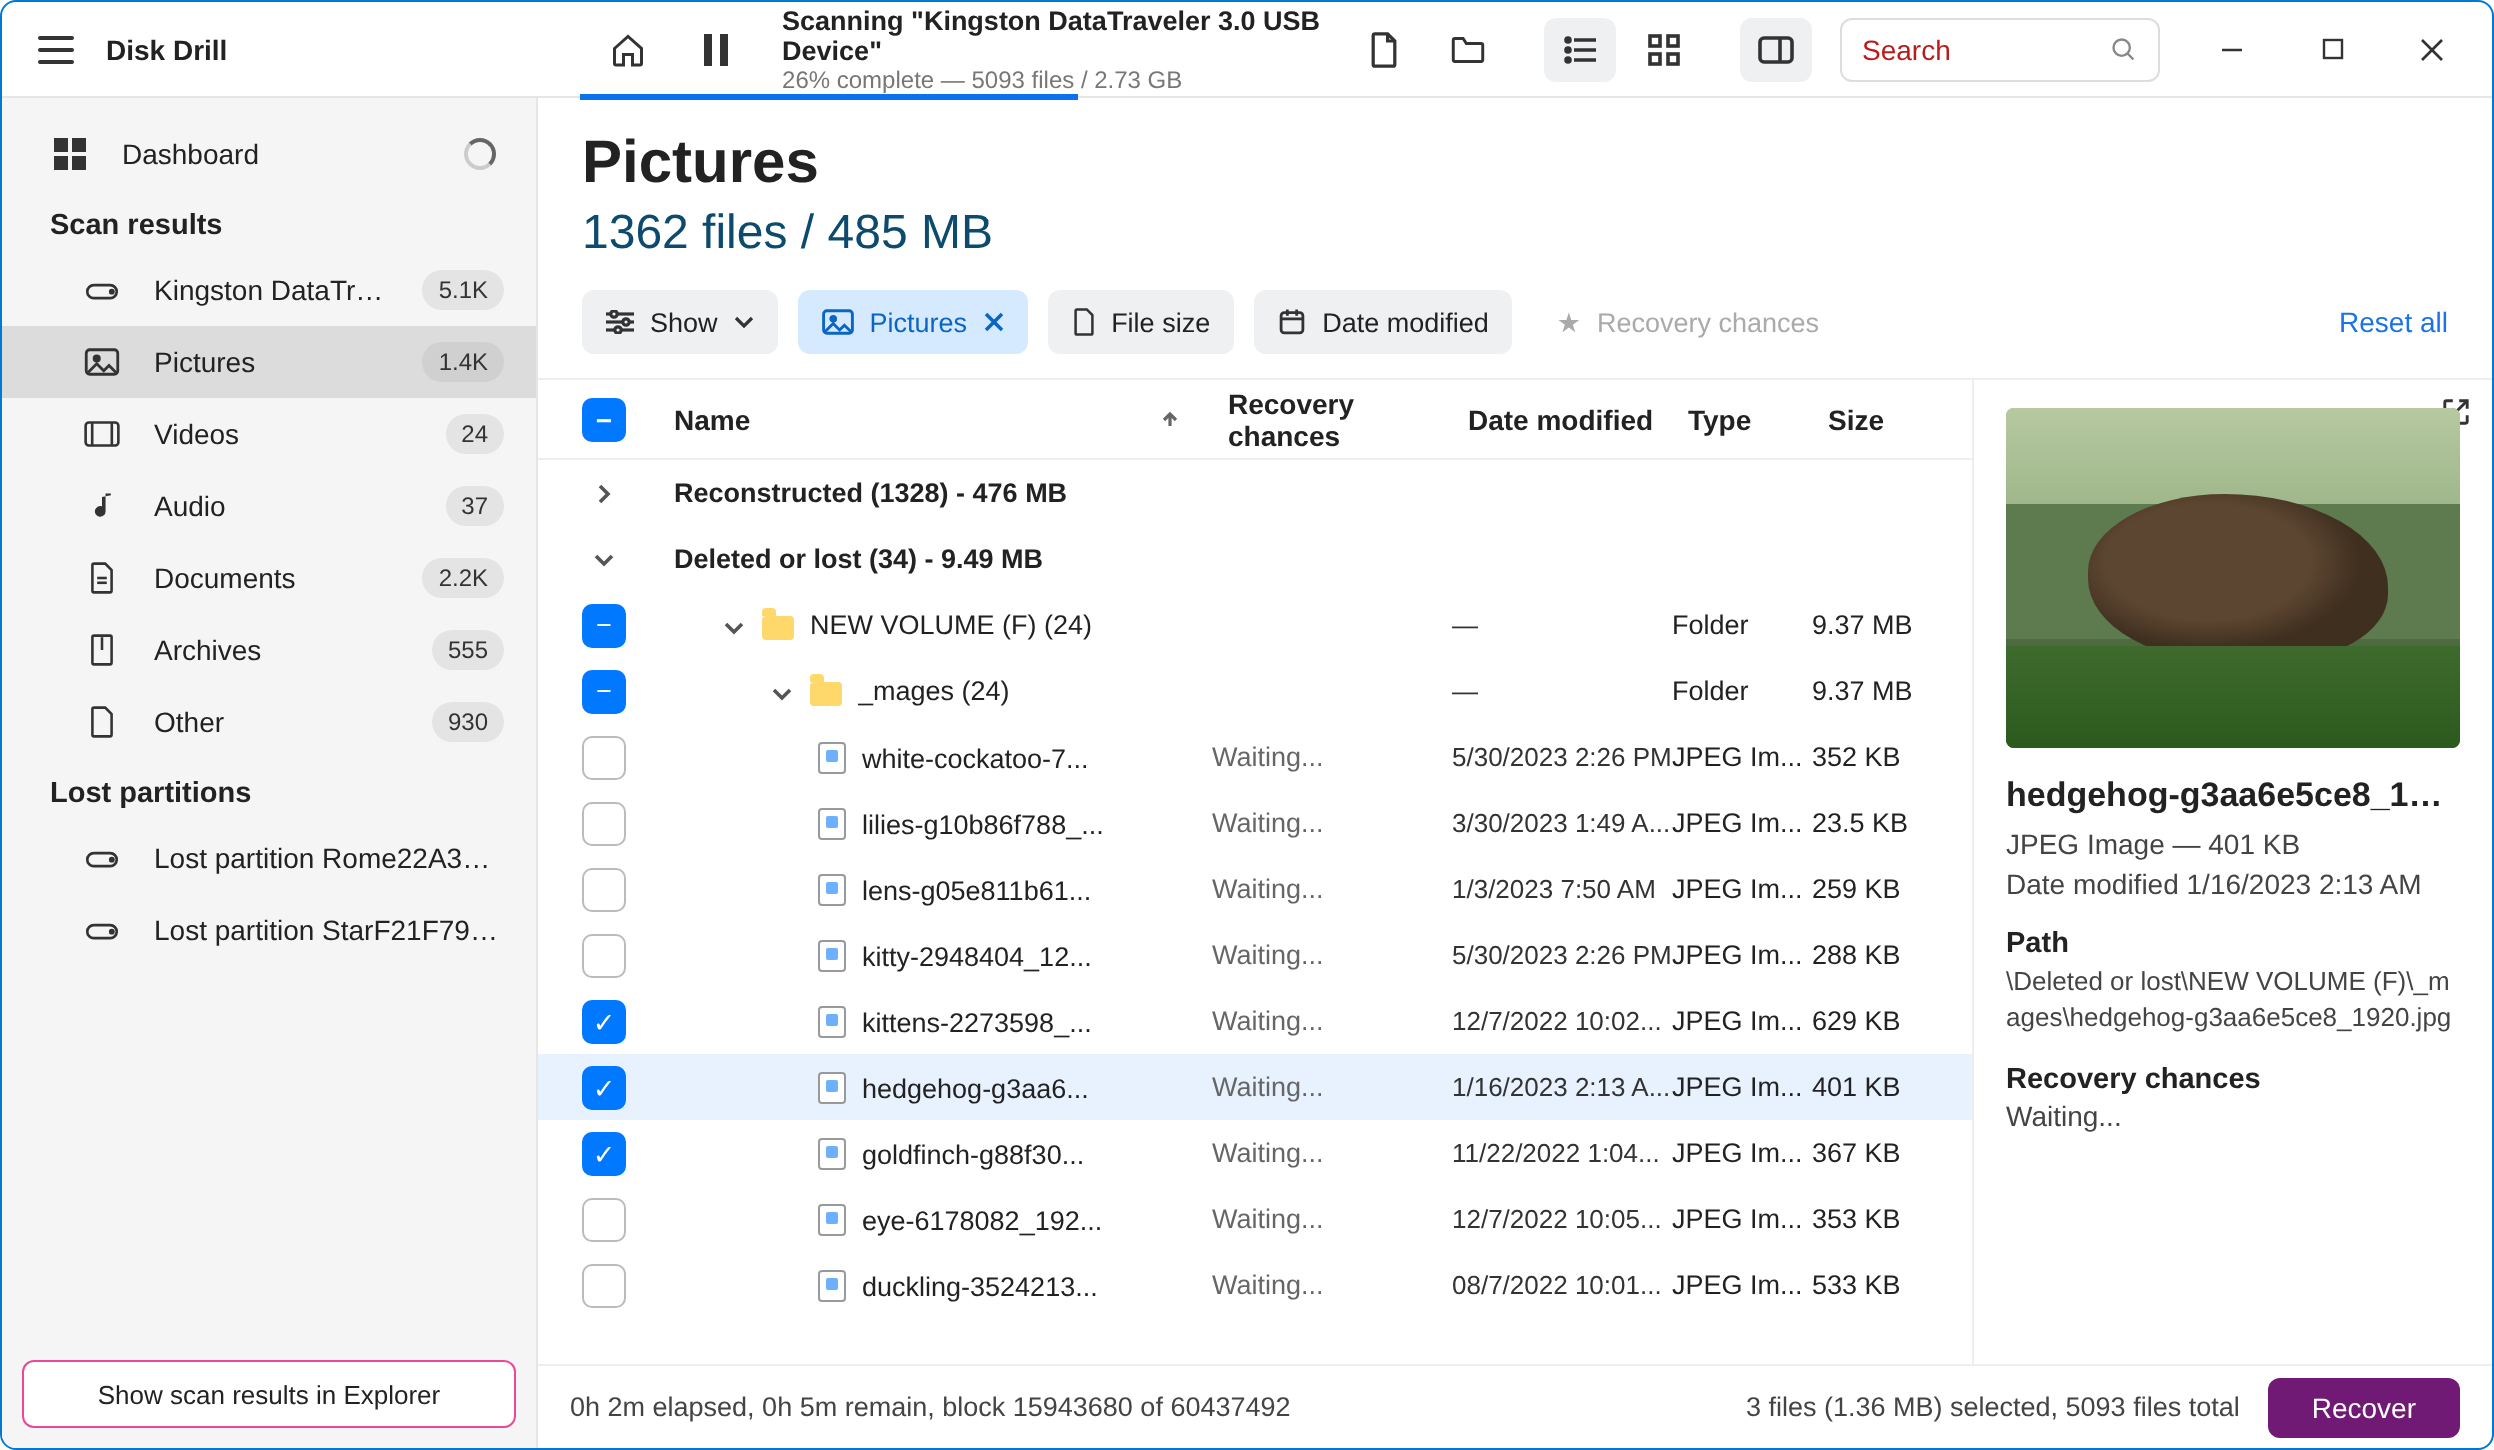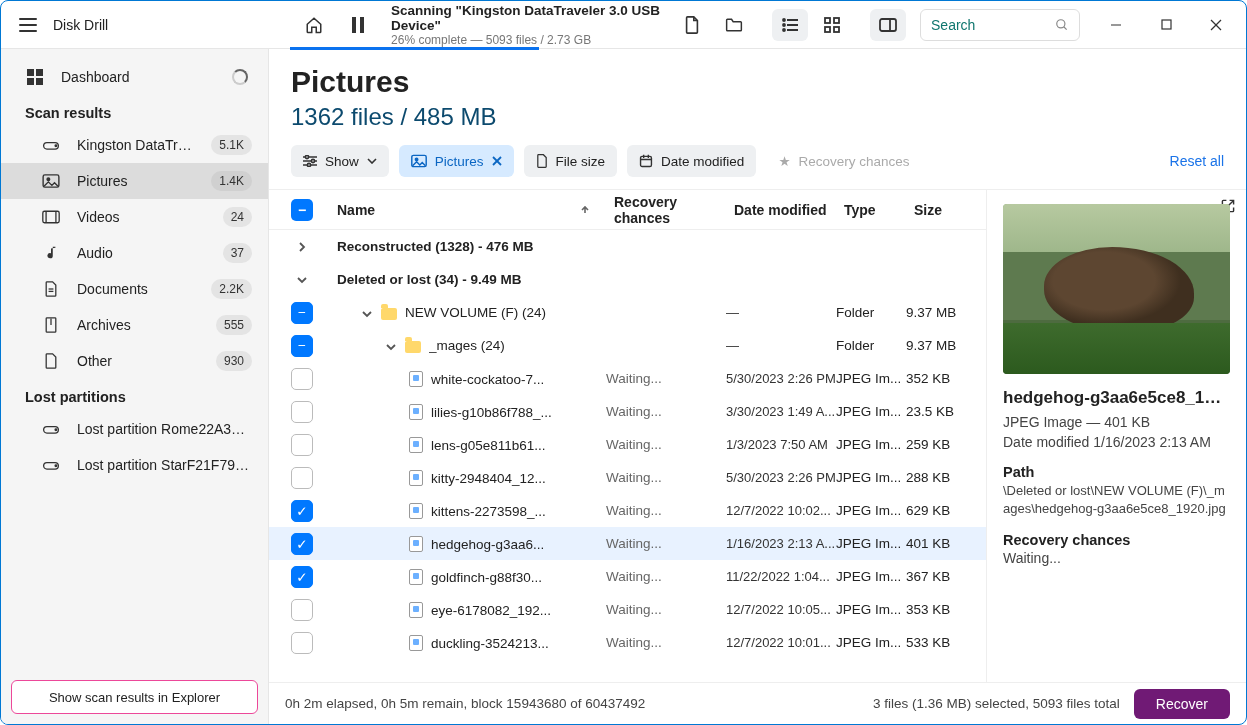--- a/index.html
+++ b/index.html
@@ -4,31 +4,31 @@
 <style>
 *{box-sizing:border-box;margin:0;padding:0;font-family:"Segoe UI","Helvetica Neue",Arial,sans-serif}
 body{width:1247px;height:725px;background:#fff;overflow:hidden;border:1px solid #0078d4;border-radius:8px;font-size:14px;color:#222}
 .app{display:flex;flex-direction:column;height:100%}
 
 
 .titlebar{display:flex;align-items:center;height:48px;border-bottom:1px solid #e6e6e6;padding-left:0}
 .titlebar .left{display:flex;align-items:center;gap:16px;width:290px;padding-left:18px}
 .hamburger{width:18px;height:14px;display:flex;flex-direction:column;justify-content:space-between;cursor:pointer}
 .hamburger span{height:2px;background:#333;border-radius:1px}
-.app-title{font-weight:400;font-size:14px}
+.app-title{font-weight:700;font-size:14px}
 .titlebar .center{display:flex;align-items:center;gap:14px;flex:1;padding:0 8px}
 .icon-btn{width:36px;height:32px;display:flex;align-items:center;justify-content:center;border-radius:6px;cursor:pointer;background:transparent}
 .icon-btn.active{background:#eef0f2}
 .icon-btn svg{pointer-events:none}
 .status-block{display:flex;flex-direction:column;justify-content:center;margin-left:4px}
 .status-block .s1{font-weight:600;font-size:13.5px}
 .status-block .s2{font-size:12px;color:#777}
 .spacer{flex:0 0 auto;width:8px}
 .titlebar .tools{display:flex;align-items:center;gap:6px;margin-left:auto}
-.searchbox{display:flex;align-items:center;border:1px solid #ddd;border-radius:6px;padding:0 10px;height:32px;width:160px;color:#0f766e;background:#fff;margin:0 8px}
+.searchbox{display:flex;align-items:center;border:1px solid #ddd;border-radius:6px;padding:0 10px;height:32px;width:160px;color:#b91c1c;background:#fff;margin:0 8px}
 .winbtn{width:44px;height:32px;display:flex;align-items:center;justify-content:center;cursor:pointer}
 
 
 .body{display:flex;flex:1;min-height:0}
 
 
 .sidebar{width:268px;background:#f5f5f5;display:flex;flex-direction:column;border-right:1px solid #e6e6e6;position:relative}
 .side-top{padding:10px 0 0 0;overflow:auto;flex:1}
 .side-row{display:flex;align-items:center;height:36px;padding:0 16px 0 24px;gap:16px;cursor:pointer}
 .side-row.indent{padding-left:40px}
@@ -552,21 +552,21 @@
                 <div class="size">353 KB</div>
               </div>
               <div class="row">
                 <span class="cb "></span>
                 <div class="tree">
                   <span class="pad" style="width:72px"></span>
                   <span class="file-ico"></span>
                   <span class="name">duckling-3524213...</span>
                 </div>
                 <div class="rc">Waiting...</div>
-                <div class="date">12/7/2022 10:01...</div>
+                <div class="date">08/7/2022 10:01...</div>
                 <div class="type">JPEG Im...</div>
                 <div class="size">533 KB</div>
               </div>
             </div>
         </div>
 
         <div class="preview">
           <svg class="pop" width="16" height="16" viewBox="0 0 20 20" fill="none" stroke="#333" stroke-width="1.8">
               <path d="M8 3H4a1 1 0 0 0-1 1v12a1 1 0 0 0 1 1h12a1 1 0 0 0 1-1v-4"></path>
               <path d="M12 3h5v5"></path>

